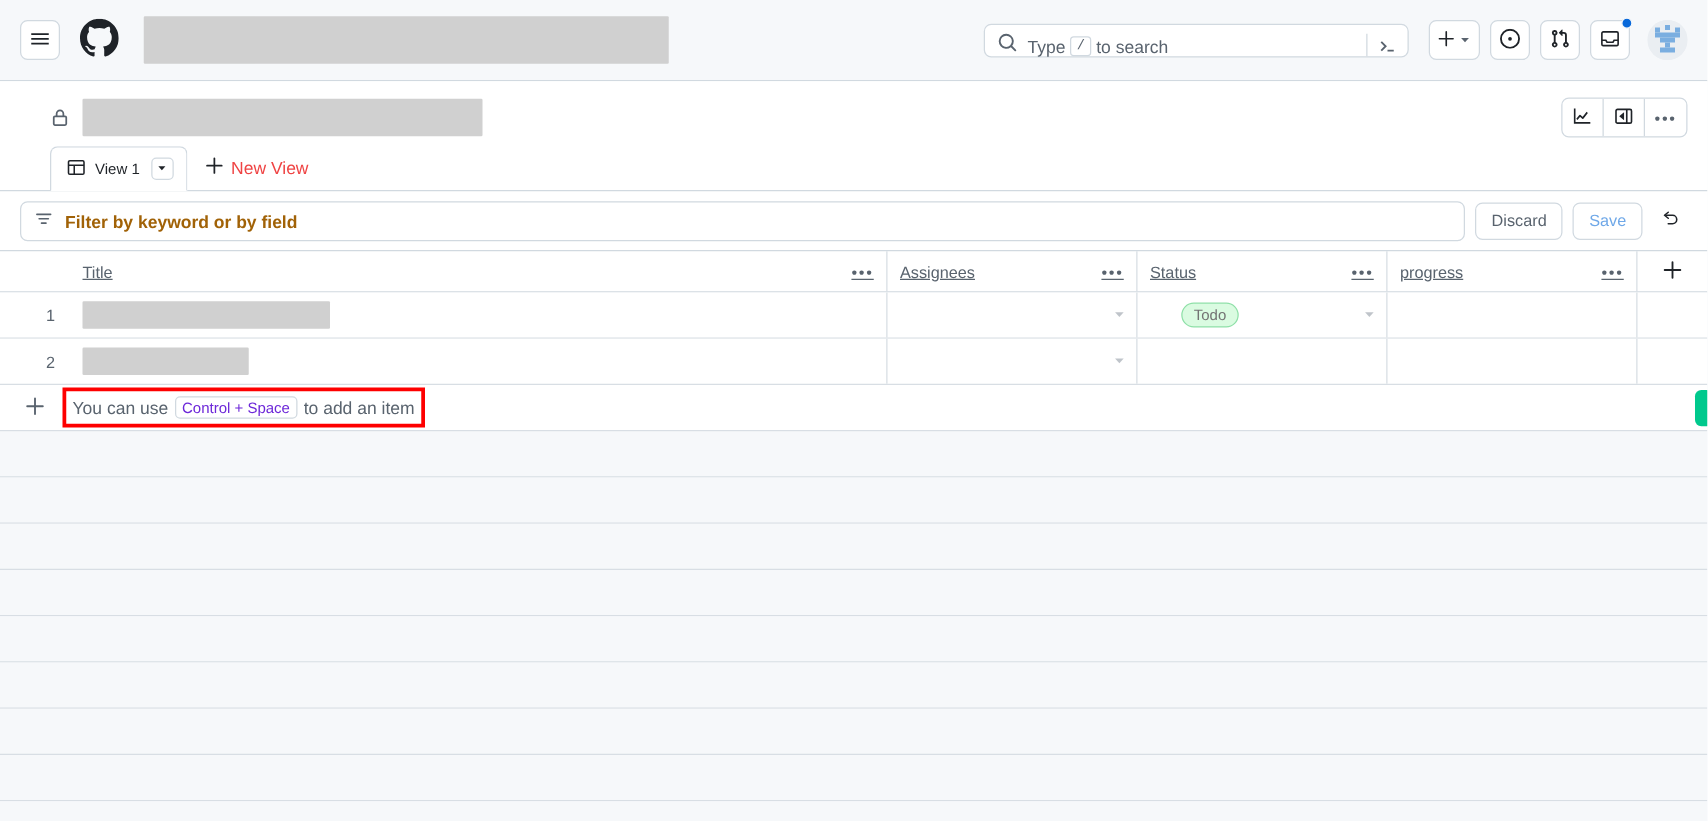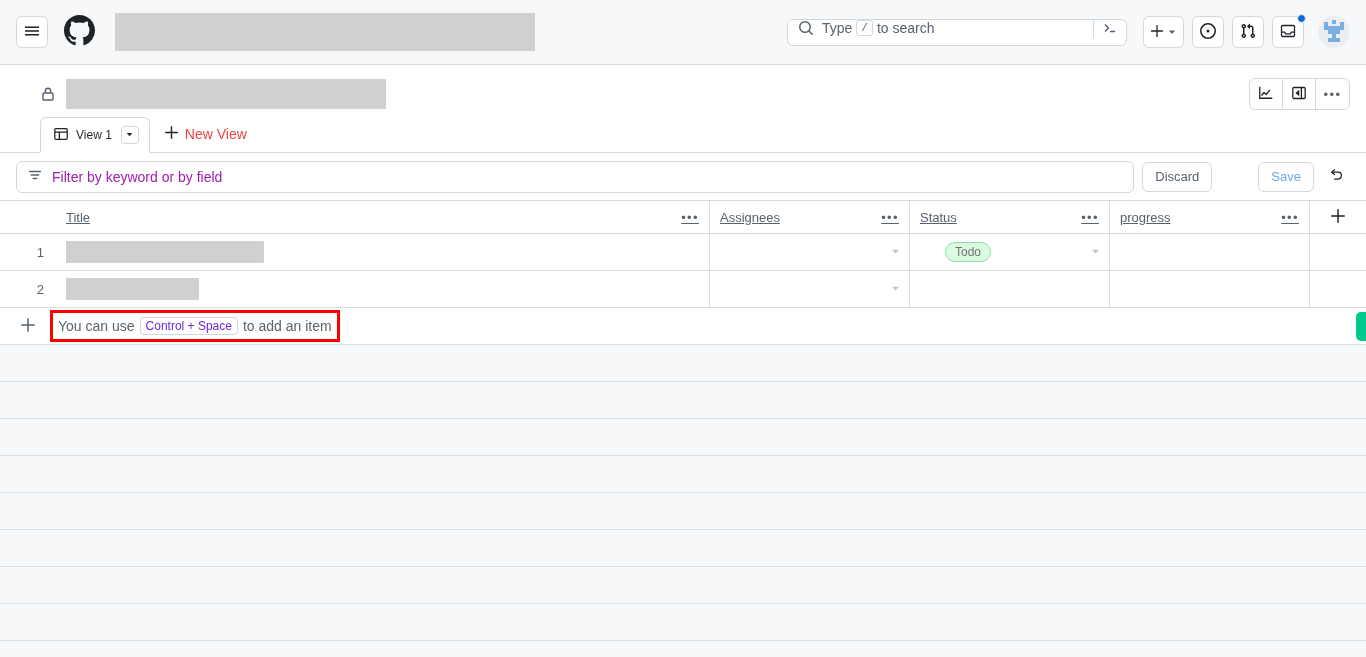--- a/index.html
+++ b/index.html
@@ -49,21 +49,21 @@
     margin-left: auto;
     display: flex;
     align-items: center;
     gap: 8px;
   }
   .search-box {
     width: 340px; height: 27px;
     border: 1px solid #d1d9e0;
     border-radius: 6px;
     background: #ffffff;
-    display: flex; align-items: flex-start;
+    display: flex; align-items: flex-end;
     padding: 0 8px 0 10px;
     cursor: text;
     margin-right: 8px;
   }
   .search-text {
     color: #59636e;
     font-size: 14px;
     margin-left: 8px;
     display: flex;
     align-items: center;
@@ -211,34 +211,34 @@
     height: 32px;
     border: 1px solid #d1d9e0;
     border-radius: 6px;
     background: #ffffff;
     display: flex;
     align-items: center;
     padding: 0 10px;
     gap: 9px;
     cursor: text;
   }
-  .filter-placeholder { color: #a21caf; font-size: 14px; }
+  .filter-placeholder { color: #a16207; font-size: 14px; font-weight: bold; }
   .btn-sm {
     height: 30px;
     padding: 0 12px;
     border: 1px solid #d1d9e0;
     border-radius: 6px;
     background: #ffffff;
     font-size: 13px;
     color: #59636e;
     cursor: pointer;
     display: flex; align-items: center;
     font-family: "Liberation Sans", sans-serif;
   }
-  .btn-save { color: #6fa8e8; margin-left: 38px; }
+  .btn-save { color: #6fa8e8; }
   .undo-btn {
     width: 28px; height: 28px;
     display: flex; align-items: center; justify-content: center;
     cursor: pointer;
   }
 
   
   .table-wrap {
     flex: 1 1 auto;
     overflow: hidden;

